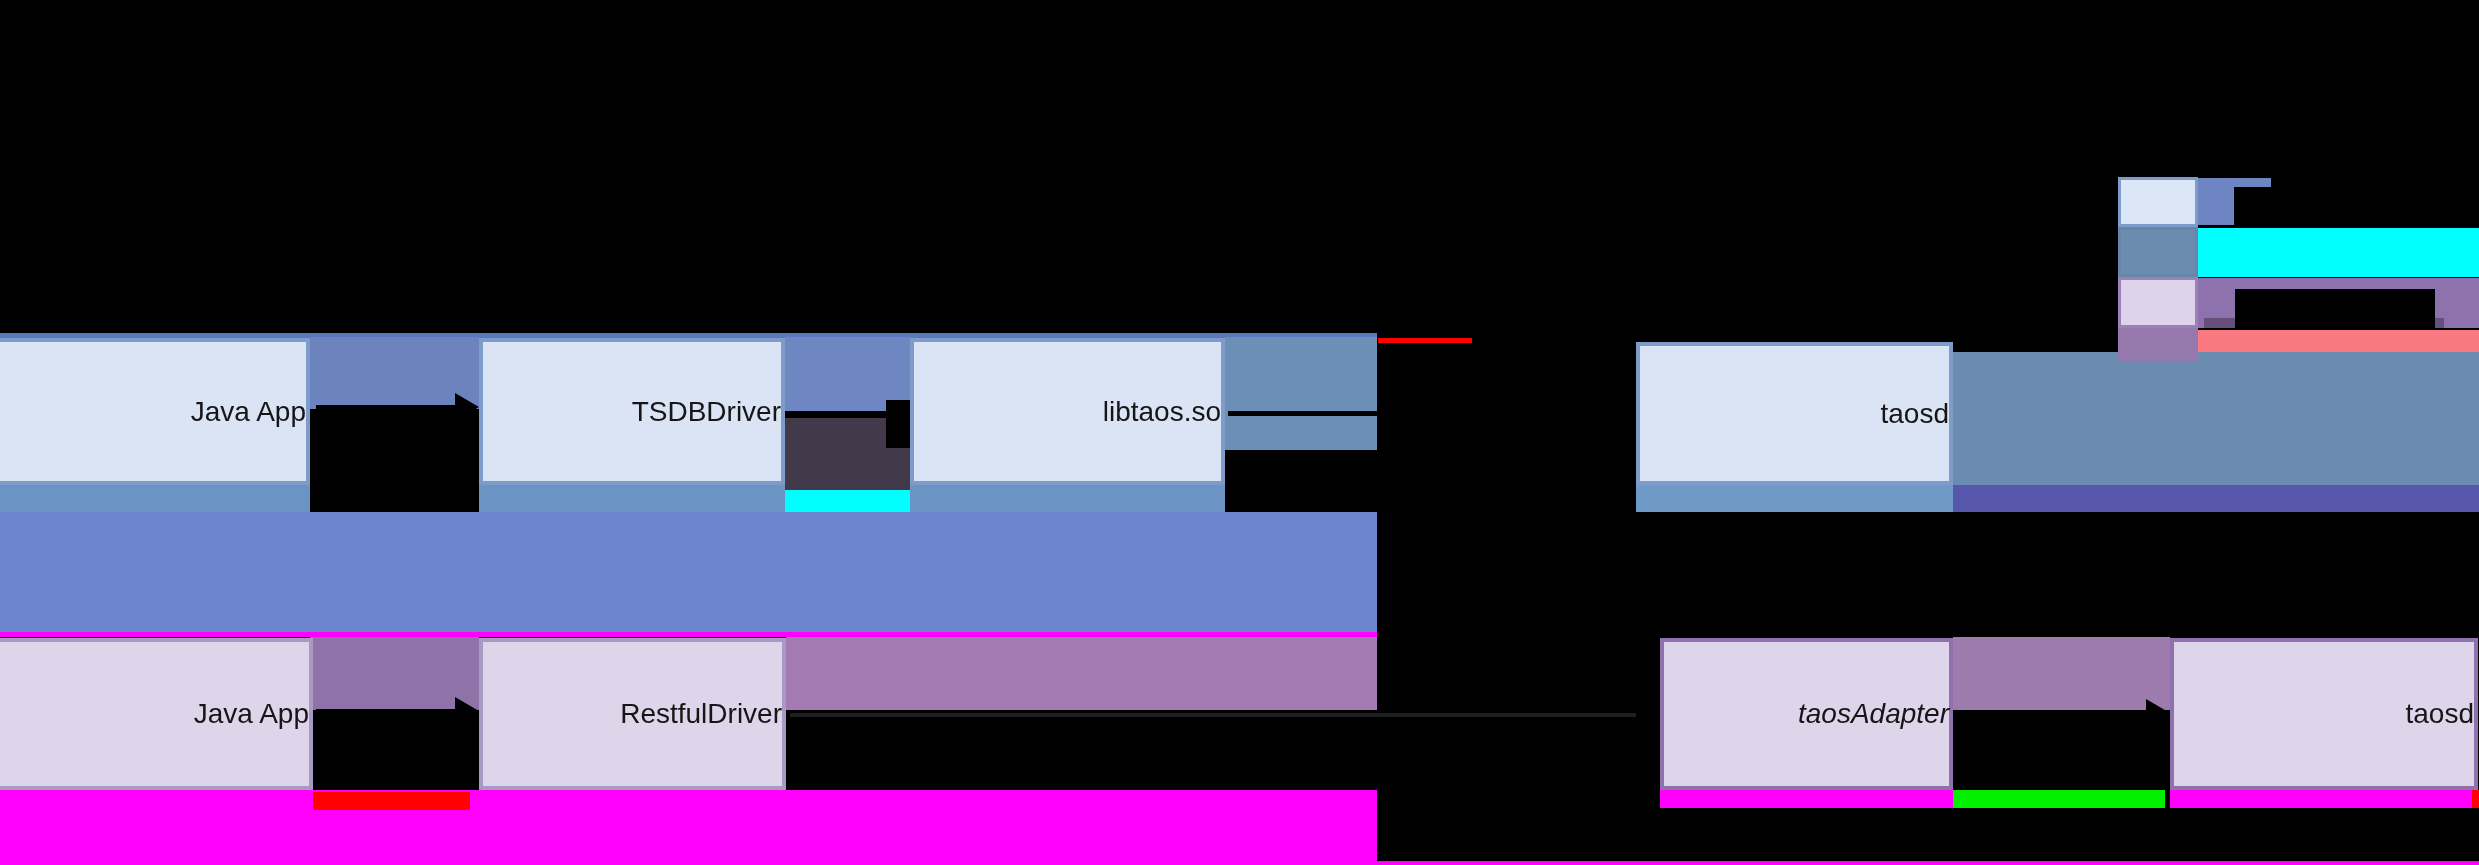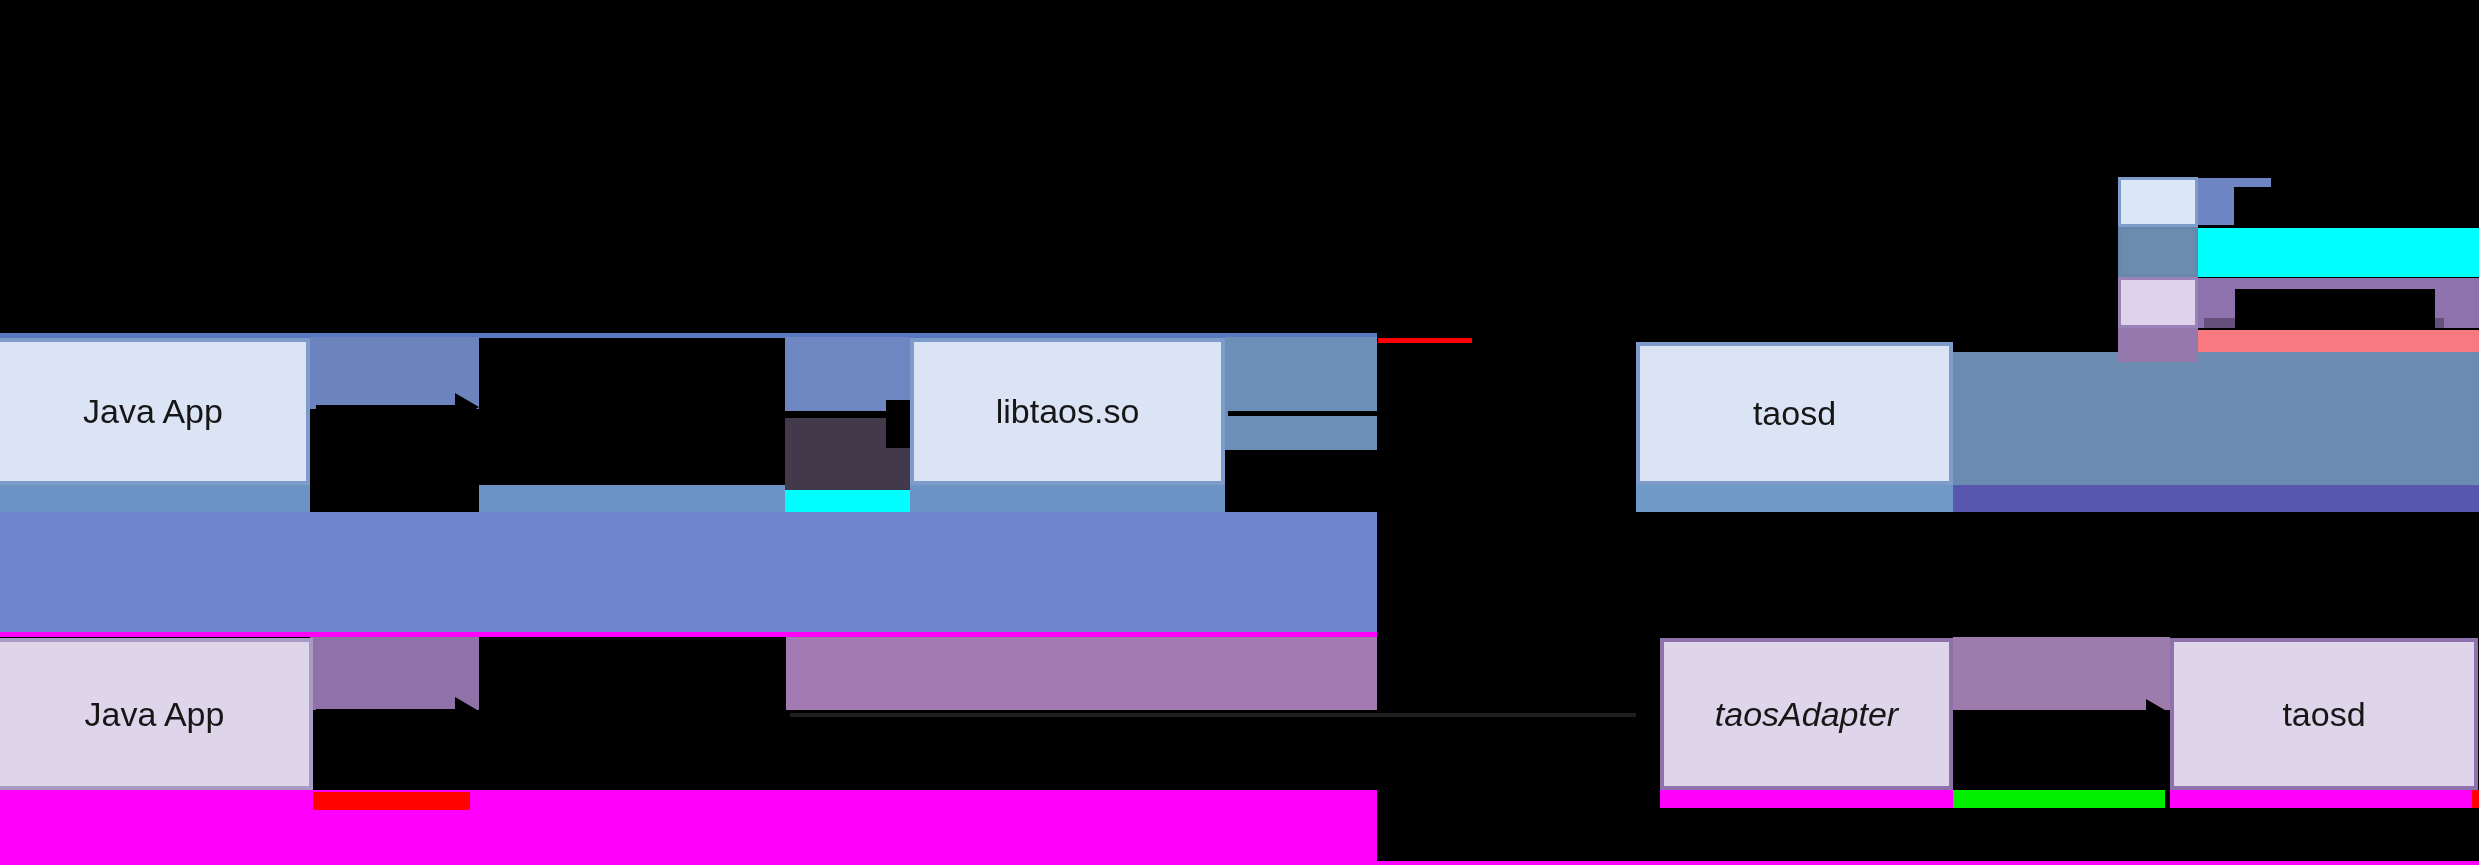--- a/index.html
+++ b/index.html
@@ -27,22 +27,22 @@
   #purple-band-l{left:786px;top:637px;width:591px;height:73px;}
   #purple-gap-r{left:1953px;top:637px;width:217px;height:73px;}
   #magenta-band{left:0;top:790px;width:1377px;height:75px;}
   #red-strip{left:313px;top:792px;width:157px;height:18px;}
   #magenta-strip-a{left:1660px;top:790px;width:293px;height:18px;}
   #green-strip{left:1953px;top:790px;width:212px;height:18px;}
   #magenta-strip-b{left:2170px;top:790px;width:302px;height:18px;}
   #red-sliver{left:2472px;top:790px;width:7px;height:18px;}
   #magenta-bottom-line{left:1377px;top:861px;width:1102px;height:4px;}
   
-  .node{box-sizing:border-box;display:flex;align-items:center;justify-content:center;
-        font-size:34px;color:#161616;border-style:solid;border-width:4px;}
+  .node{box-sizing:border-box;display:flex;align-items:center;justify-content:flex-end;
+        font-size:28px;color:#161616;border-style:solid;border-width:4px;}
   #n-java1{left:0;top:338px;width:310px;height:147px;border-left:none;}
   #n-tsdb{left:479px;top:338px;width:306px;height:147px;}
   #n-lib{left:910px;top:338px;width:315px;height:147px;}
   #n-taosd1{left:1636px;top:342px;width:317px;height:143px;}
   #n-java2{left:0;top:638px;width:313px;height:152px;border-left:none;}
   #n-rest{left:479px;top:638px;width:307px;height:152px;}
   #n-adapter{left:1660px;top:638px;width:293px;height:152px;font-style:italic;}
   #n-taosd2{left:2170px;top:638px;width:308px;height:152px;}
   
   .aline{height:5px;background:#000;}
@@ -116,29 +116,35 @@
   <div class="abs aline" id="a4-line"></div>
   <div class="abs ahead" id="a4-head"></div>
   <div class="abs aline" id="a5-line"></div>
   <div class="abs ahead" id="a5-head"></div>
   <div class="abs aline" id="a6-line"></div>
   <div class="abs ahead" id="a6-head"></div>
 
   <div class="abs node box-blue" id="n-java1" style="background: rgb(218, 228, 245); border-color: rgb(125, 156, 201); color: rgb(22, 22, 22);">
     <span>Java App</span>
   </div>
+  <div class="abs node box-blue" id="n-tsdb" style="background: rgb(218, 228, 245); border-color: rgb(125, 156, 201); color: rgb(22, 22, 22);">
+    <span>TSDBDriver</span>
+  </div>
   <div class="abs node box-blue" id="n-lib" style="background: rgb(218, 228, 245); border-color: rgb(125, 156, 201); color: rgb(22, 22, 22);">
     <span>libtaos.so</span>
   </div>
   <div class="abs node box-blue" id="n-taosd1" style="background: rgb(218, 228, 245); border-color: rgb(125, 156, 201); color: rgb(22, 22, 22);">
     <span>taosd</span>
   </div>
 
   <div class="abs node box-purple-l" id="n-java2" style="background: rgb(222, 213, 234); border-color: rgb(168, 154, 194); color: rgb(22, 22, 22);">
     <span>Java App</span>
+  </div>
+  <div class="abs node box-purple-l" id="n-rest" style="background: rgb(222, 213, 234); border-color: rgb(168, 154, 194); color: rgb(22, 22, 22);">
+    <span>RestfulDriver</span>
   </div>
   <div class="abs node box-purple-r" id="n-adapter" style="background: rgb(222, 213, 234); border-color: rgb(143, 114, 171); color: rgb(22, 22, 22);">
     <span>taosAdapter</span>
   </div>
   <div class="abs node box-purple-r" id="n-taosd2" style="background: rgb(222, 213, 234); border-color: rgb(143, 114, 171); color: rgb(22, 22, 22);">
     <span>taosd</span>
   </div>
 
   <div class="abs swatch" id="lg-s1" style="background: rgb(219, 230, 247); border-color: rgb(125, 156, 201);"></div>
   <div class="abs" id="lg-b1" style="background: rgb(109, 133, 195);"></div>

